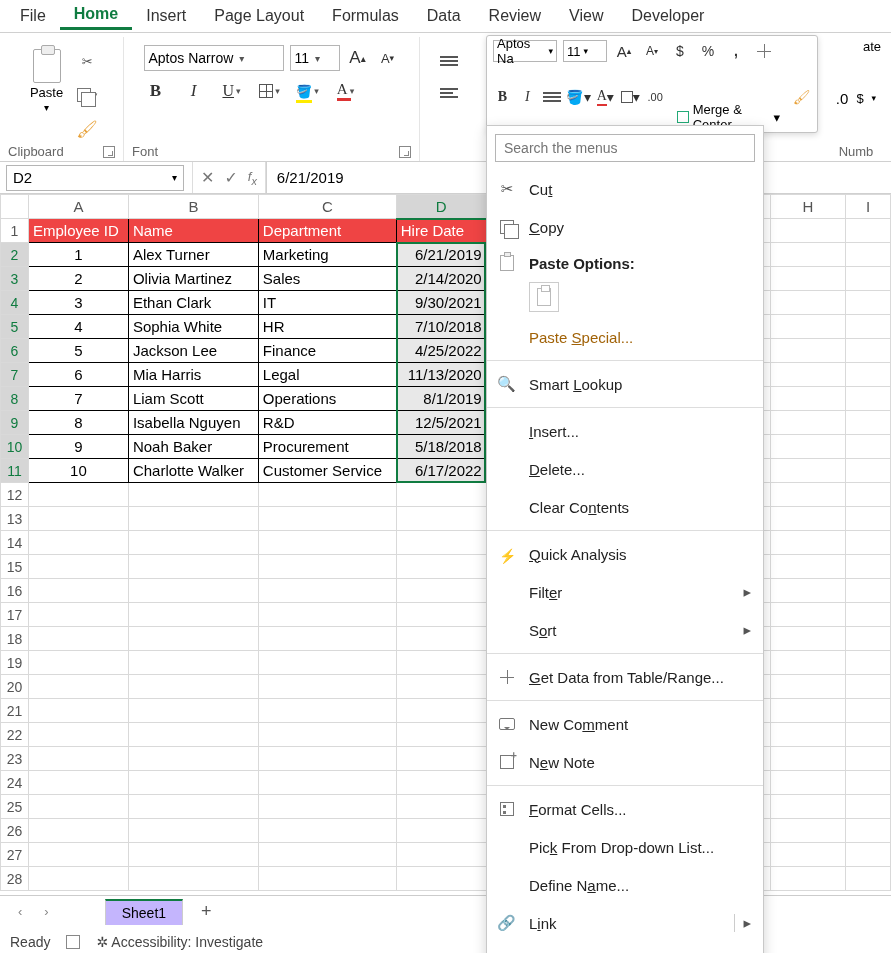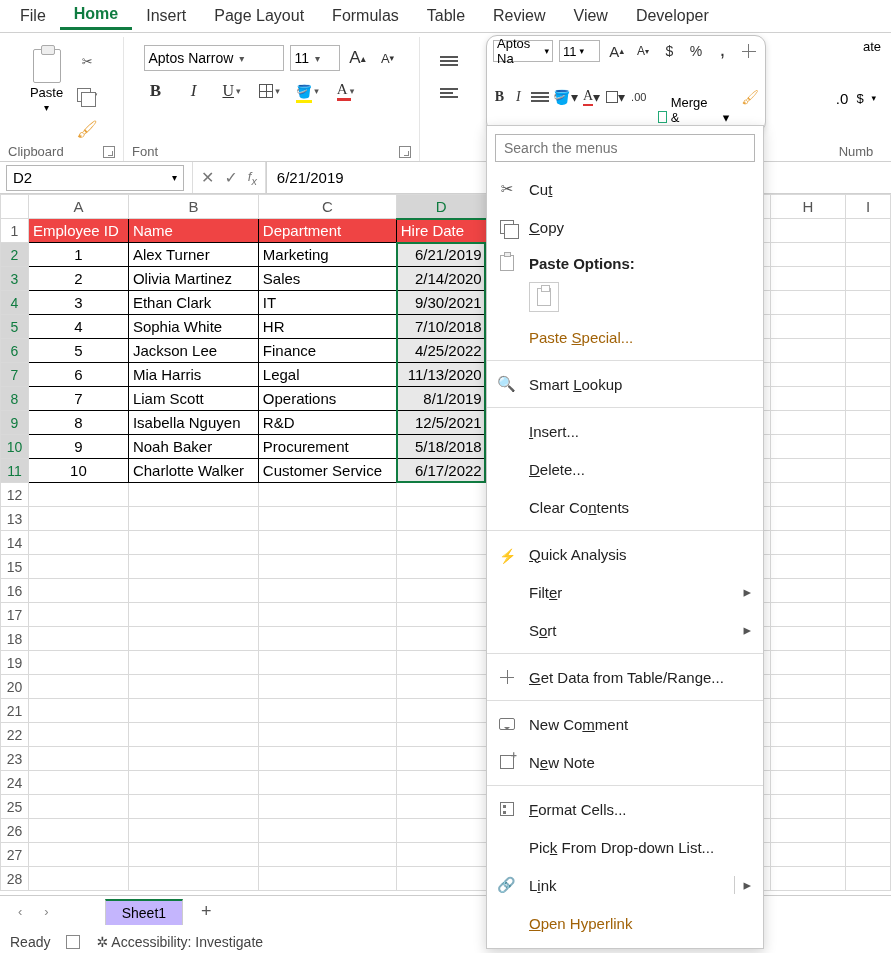--- a/index.html
+++ b/index.html
@@ -34,21 +34,21 @@
 .sqbtn .caret{font-size:9px; color:#555; margin-left:2px;}
 .underline-a { text-decoration: underline; }
 .underline-bar { border-bottom:3px solid;}
 
 
 .align-body { display:flex; flex-direction:column; gap:8px; padding-top:10px; align-items:flex-start;}
 .lines { display:inline-flex; flex-direction:column; gap:2px; width:18px;}
 .lines span{ height:2px; background:#555;}
 
 
-.mini-toolbar { position:absolute; top:35px; left:486px; width:280px; background:#fff; border:1px solid #c3c3c3; border-radius:11px; box-shadow:0 2px 6px rgba(0,0,0,0.15); padding:4px 6px; z-index:5; display:flex; flex-direction:column; gap:4px; }
+.mini-toolbar { position:absolute; top:35px; left:486px; width:332px; background:#fff; border:1px solid #c3c3c3; border-radius:3px; box-shadow:0 2px 6px rgba(0,0,0,0.15); padding:4px 6px; z-index:5; display:flex; flex-direction:column; gap:4px; }
 .mini-row { display:flex; align-items:center; gap:6px; }
 .mini-combo { border:1px solid #b5b5b5; height:22px; display:flex; align-items:center; padding:0 3px; font-size:13px;}
 .mini-combo .caret{font-size:9px; margin-left:3px;}
 .mini-btn { width:22px; height:22px; display:flex; align-items:center; justify-content:center; cursor:pointer; color:#333; font-size:14px;}
 .mergebtn { display:flex; align-items:center; gap:4px; padding:0 6px; height:22px; cursor:pointer;margin-top:40px;}
 
 
 .formula-bar{ display:flex; align-items:center; height:32px; border-bottom:1px solid #d0d0d0;}
 .name-box{ width:178px; height:26px; border:1px solid #b5b5b5; margin:0 8px 0 6px; display:flex; align-items:center; justify-content:space-between; padding:0 6px; font-size:15px;}
 .fx-btns{ display:flex; align-items:center; gap:10px; color:#777; padding:0 8px;}
@@ -114,21 +114,21 @@
 </style>
 </head>
 <body>
 
 <div class="ribbon-tabs">
   <div class="ribbon-tab">File</div>
   <div class="ribbon-tab active">Home</div>
   <div class="ribbon-tab">Insert</div>
   <div class="ribbon-tab">Page Layout</div>
   <div class="ribbon-tab">Formulas</div>
-  <div class="ribbon-tab">Table</div>
+  <div class="ribbon-tab">Data</div>
   <div class="ribbon-tab">Review</div>
   <div class="ribbon-tab">View</div>
   <div class="ribbon-tab">Developer</div>
 </div>
 
 <div class="ribbon">
 
   <div class="group" style="width:124px;">
     <div class="clipboard-body">
       <div class="paste-big">
@@ -705,20 +705,24 @@
       <span class="menu-icon">
         <span class="icon-formatcells"></span>
       </span>
       <span><span class="ul">F</span>ormat Cells...</span>
     </div>
   <div class="menu-item">
       <span class="menu-icon"></span>
       <span>Pic<span class="ul">k</span> From Drop-down List...</span>
     </div>
   <div class="menu-item">
+      <span class="menu-icon"></span>
+      <span>Define N<span class="ul">a</span>me...</span>
+    </div>
+  <div class="menu-item">
       <span class="menu-icon">🔗</span>
       <span>L<span class="ul">i</span>nk</span>
       <span class="arrow" style="border-left:1px solid #ccc; padding-left:8px;">▸</span>
     </div>
   <div class="menu-item disabled">
       <span class="menu-icon"></span>
       <span><span class="ul">O</span>pen Hyperlink</span>
     </div>
 
 </div>

